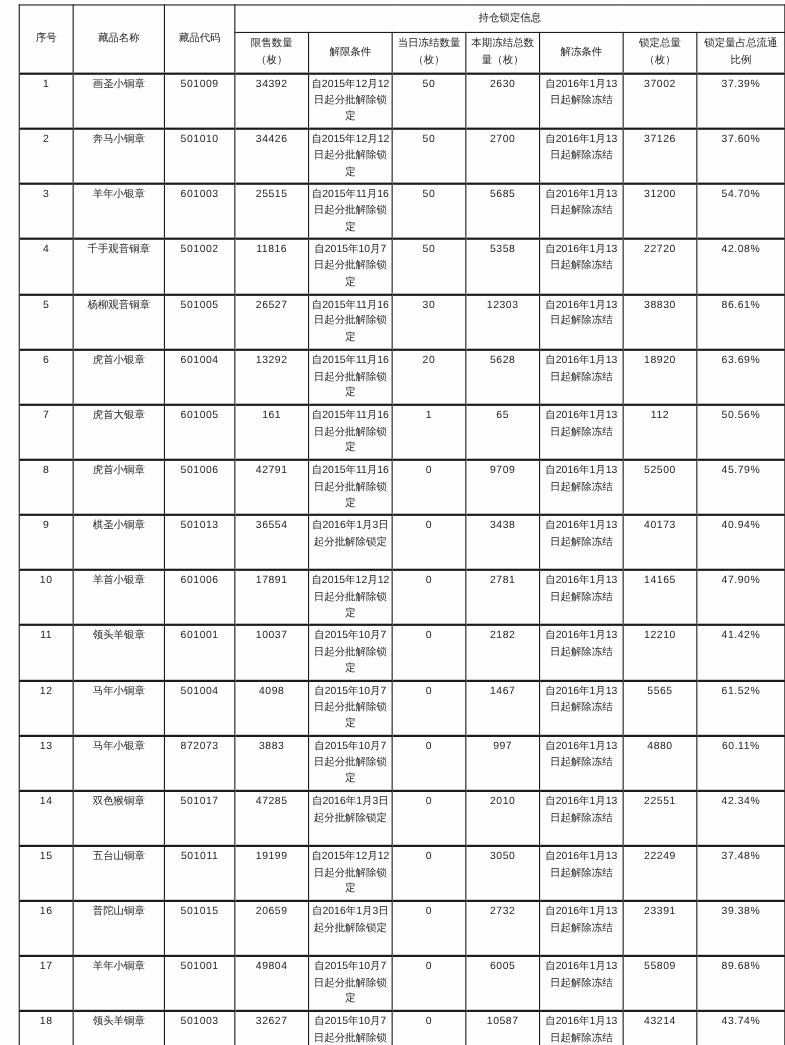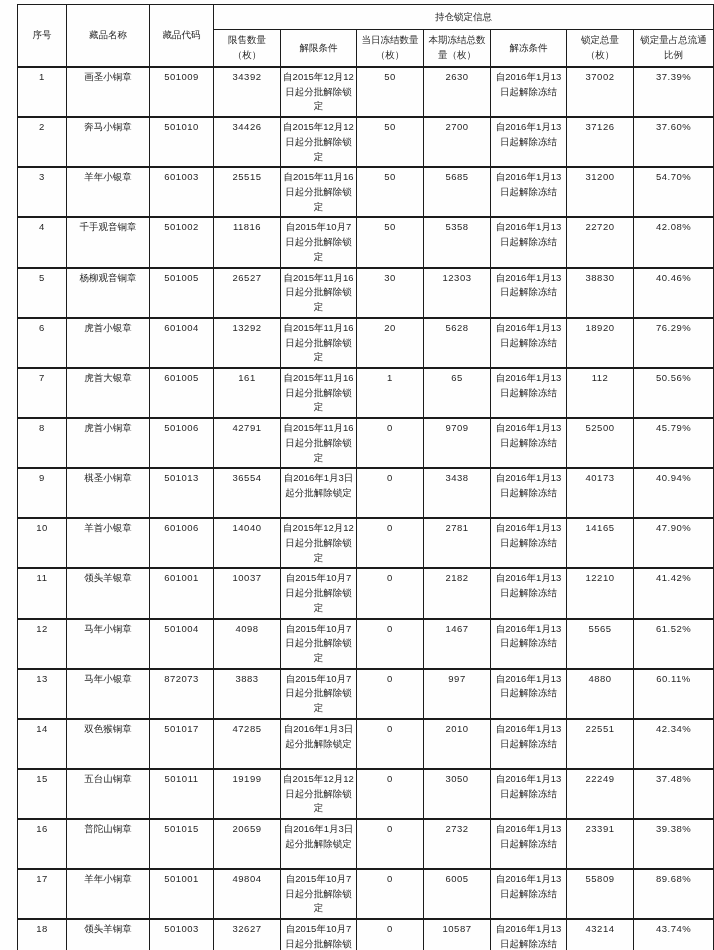--- a/index.html
+++ b/index.html
@@ -136,33 +136,33 @@
         <tr>
     <td class="cell-seq">5</td>
     <td class="cell-name">杨柳观音铜章</td>
     <td class="cell-code">501005</td>
     <td class="cell-num">26527</td>
     <td class="cell-cond">自2015年11月16日起分批解除锁定</td>
     <td class="cell-num">30</td>
     <td class="cell-num">12303</td>
     <td class="cell-cond">自2016年1月13日起解除冻结</td>
     <td class="cell-num">38830</td>
-    <td class="cell-num">40.46%</td>
+    <td class="cell-num">86.61%</td>
   </tr>
         <tr>
     <td class="cell-seq">6</td>
     <td class="cell-name">虎首小银章</td>
     <td class="cell-code">601004</td>
     <td class="cell-num">13292</td>
     <td class="cell-cond">自2015年11月16日起分批解除锁定</td>
     <td class="cell-num">20</td>
     <td class="cell-num">5628</td>
     <td class="cell-cond">自2016年1月13日起解除冻结</td>
     <td class="cell-num">18920</td>
-    <td class="cell-num">76.29%</td>
+    <td class="cell-num">63.69%</td>
   </tr>
         <tr>
     <td class="cell-seq">7</td>
     <td class="cell-name">虎首大银章</td>
     <td class="cell-code">601005</td>
     <td class="cell-num">161</td>
     <td class="cell-cond">自2015年11月16日起分批解除锁定</td>
     <td class="cell-num">1</td>
     <td class="cell-num">65</td>
     <td class="cell-cond">自2016年1月13日起解除冻结</td>
@@ -190,21 +190,21 @@
     <td class="cell-num">0</td>
     <td class="cell-num">3438</td>
     <td class="cell-cond">自2016年1月13日起解除冻结</td>
     <td class="cell-num">40173</td>
     <td class="cell-num">40.94%</td>
   </tr>
         <tr>
     <td class="cell-seq">10</td>
     <td class="cell-name">羊首小银章</td>
     <td class="cell-code">601006</td>
-    <td class="cell-num">14040</td>
+    <td class="cell-num">17891</td>
     <td class="cell-cond">自2015年12月12日起分批解除锁定</td>
     <td class="cell-num">0</td>
     <td class="cell-num">2781</td>
     <td class="cell-cond">自2016年1月13日起解除冻结</td>
     <td class="cell-num">14165</td>
     <td class="cell-num">47.90%</td>
   </tr>
         <tr>
     <td class="cell-seq">11</td>
     <td class="cell-name">领头羊银章</td>

